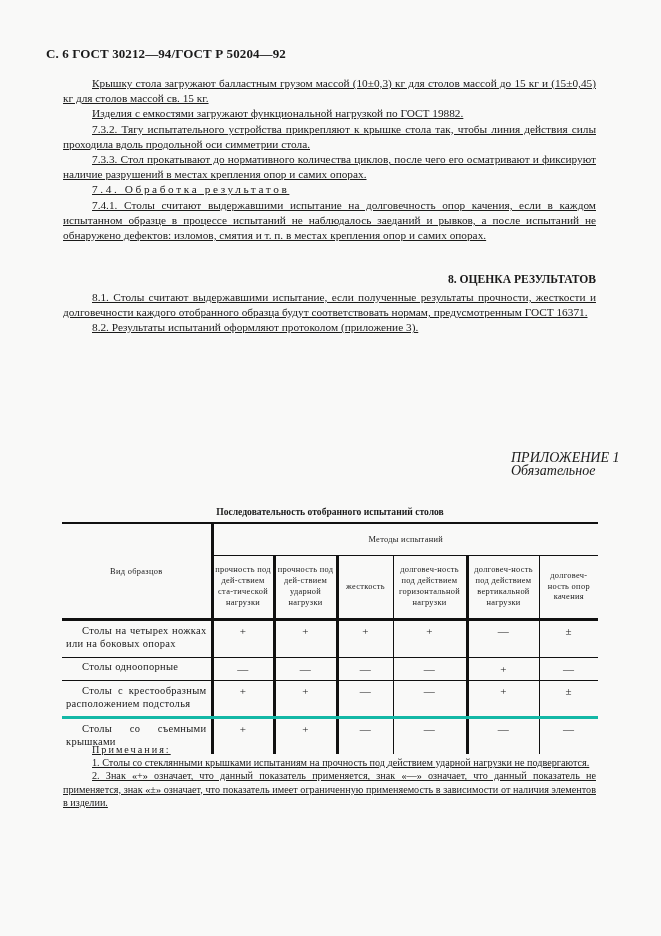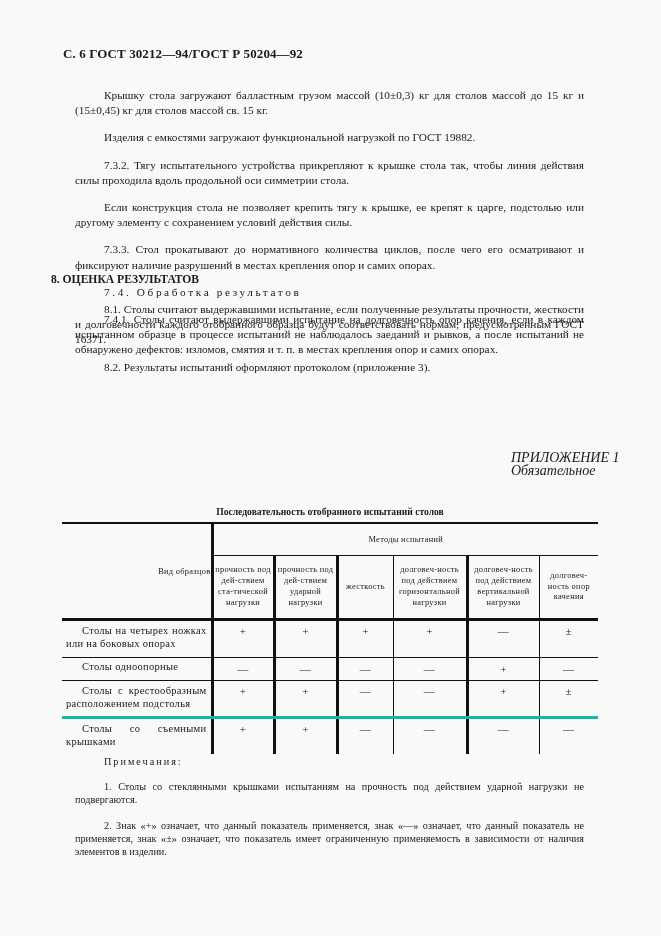--- a/index.html
+++ b/index.html
@@ -1,22 +1,22 @@
 <!DOCTYPE html>
 <html><head>
 <meta charset="utf-8">
 <style>
   html, body { margin:0; padding:0; }
   body { width:661px; height:936px; background:#f9f9f8; position:relative; overflow:hidden;
          font-family:"Liberation Serif", "DejaVu Serif", serif; color:#1a1a1a; }
-  .header { position:absolute; left:63px; top:46px; font-size:13px; font-weight:bold; letter-spacing:0.1px; }
+  .header { position:absolute; left:46px; top:46px; font-size:13px; font-weight:bold; letter-spacing:0.1px; }
   .body-text { position:absolute; left:63px; width:533px; font-size:11.3px; line-height:15.2px; text-align:justify; }
-  .p { margin:12px; text-indent:29px; }
+  .p { margin:0; text-indent:29px;text-decoration:underline; }
   .spaced { letter-spacing:2.6px; }
-  .h8 { position:absolute; left:51px; width:533px; top:273px; text-align:left; font-weight:bold; font-size:11.6px; }
+  .h8 { position:absolute; left:63px; width:533px; top:273px; text-align:right; font-weight:bold; font-size:11.6px; }
   .app { position:absolute; left:511px; top:451px; font-style:italic; font-size:14px; line-height:13px; }
   .tbl-title { position:absolute; left:62px; width:536px; top:506px; text-align:center; font-weight:bold; font-size:9.6px; }
   table { position:absolute; left:62px; top:522px; width:536px; border-collapse:collapse; table-layout:fixed;
           font-size:8.4px; letter-spacing:0.3px; }
   th, td { padding:0; text-align:center; vertical-align:middle; font-weight:normal; }
   table .hdr th { border-top:2px solid #111; }
   .c-first { border-right:3px solid #111; }
   .thick-r { border-right:3px solid #111; }
   .thin-r { border-right:1px solid #111; }
   .method-hdr { height:31px; border-bottom:1px solid #111; }
@@ -33,21 +33,20 @@
 </style>
 </head>
 <body>
 
 <div class="header">С. 6 ГОСТ 30212—94/ГОСТ Р 50204—92</div>
 
 <div class="body-text" style="top:76px;">
   <p class="p">Крышку стола загружают балластным грузом массой (10±0,3) кг для столов массой до 15 кг и (15±0,45) кг для столов массой св. 15 кг.</p>
   <p class="p">Изделия с емкостями загружают функциональной нагрузкой по ГОСТ 19882.</p>
   <p class="p">7.3.2. Тягу испытательного устройства прикрепляют к крышке стола так, чтобы линия действия силы проходила вдоль продольной оси симметрии стола.</p>
-  <p class="p">Если конструкция стола не позволяет крепить тягу к крышке, ее крепят к царге, подстолью или другому элементу с сохранением условий действия силы.</p>
   <p class="p">7.3.3. Стол прокатывают до нормативного количества циклов, после чего его осматривают и фиксируют наличие разрушений в местах крепления опор и самих опорах.</p>
   <p class="p spaced">7.4. Обработка результатов</p>
   <p class="p">7.4.1. Столы считают выдержавшими испытание на долговечность опор качения, если в каждом испытанном образце в процессе испытаний не наблюдалось заеданий и рывков, а после испытаний не обнаружено дефектов: изломов, смятия и т. п. в местах крепления опор и самих опорах.</p>
 </div>
 
 <div class="h8">8. ОЦЕНКА РЕЗУЛЬТАТОВ</div>
 <div class="body-text" style="top:290px;">
   <p class="p">8.1. Столы считают выдержавшими испытание, если полученные результаты прочности, жесткости и долговечности каждого отобранного образца будут соответствовать нормам, предусмотренным ГОСТ 16371.</p>
   <p class="p">8.2. Результаты испытаний оформляют протоколом (приложение 3).</p>
 </div>
@@ -64,21 +63,21 @@
     <col style="width:150px">
       <col style="width:62px">
       <col style="width:63px">
       <col style="width:56px">
       <col style="width:74px">
       <col style="width:72px">
       <col style="width:59px">
   </colgroup>
   <thead>
     <tr class="hdr">
-      <th rowspan="2" class="c-first" style="border-bottom:3px solid #111;text-align:right;">Вид образцов</th>
+      <th rowspan="2" class="c-first" style="border-bottom:3px solid #111;">Вид образцов</th>
       <th colspan="6" class="method-hdr">Методы испытаний</th>
     </tr>
     <tr class="sub">
       <th class="thick-r">прочность под дей-ствием ста-тической нагрузки</th>
       <th class="thick-r">прочность под дей-ствием ударной нагрузки</th>
       <th class="thin-r">жесткость</th>
       <th class="thick-r">долговеч-ность под действием горизонтальной нагрузки</th>
       <th class="thin-r">долговеч-ность под действием вертикальной нагрузки</th>
       <th>долговеч-ность опор качения</th>
     </tr>

